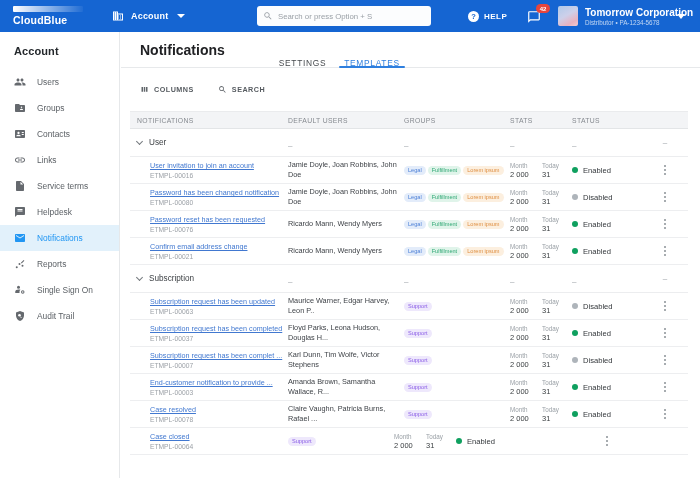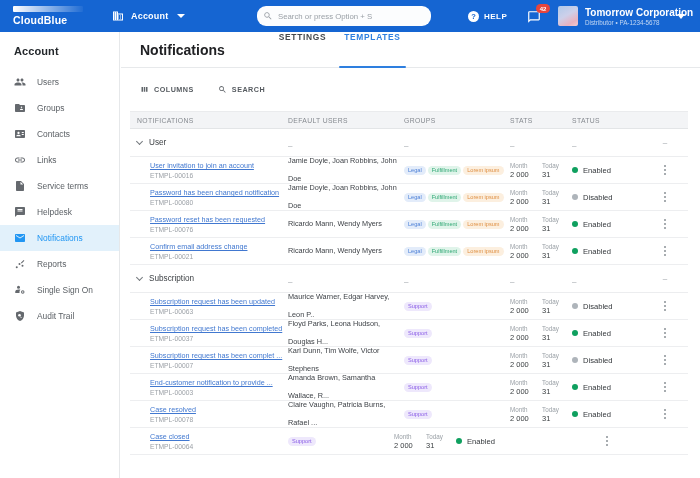--- a/index.html
+++ b/index.html
@@ -7,21 +7,21 @@
               font-family:"Liberation Sans","DejaVu Sans",sans-serif; }
 
   
   .topbar { position:absolute; left:0; top:0; width:700px; height:32px; background:#1565D2; }
   .logo { position:absolute; left:13px; top:6px; cursor:pointer; }
   .logo-strip { width:70px; height:6px; background:linear-gradient(90deg,#ffffff 0%,rgba(255,255,255,0.05) 100%); border-radius:1px; }
   .logo-text { color:#fff; font-size:10.5px; font-weight:bold; letter-spacing:.2px; margin-top:2px; }
   .nav-account { position:absolute; left:112px; top:0; height:32px; display:flex; align-items:center; gap:6px; color:#fff; cursor:pointer; }
   .nav-account .lbl { font-size:9px; font-weight:bold; letter-spacing:.2px; }
   .caret { width:0; height:0; border-left:4px solid transparent; border-right:4px solid transparent; border-top:4.5px solid #fff; margin-left:3px; }
-  .searchbox { position:absolute; left:257px; top:6px; width:174px; height:20px; background:#FCFDFE; border-radius:9px; display:flex; align-items:center; padding:0 6px; gap:5px; }
+  .searchbox { position:absolute; left:257px; top:6px; width:174px; height:20px; background:#FCFDFE; border-radius:3px; display:flex; align-items:center; padding:0 6px; gap:5px; }
   .searchbox input { border:none; outline:none; background:transparent; font-size:7.8px; color:#5F6368; width:140px; font-family:inherit; }
   .searchbox input::placeholder { color:#9AA0A6; }
   .help-btn { position:absolute; left:468px; top:0; height:32px; display:flex; align-items:center; gap:5px; cursor:pointer; }
   .q-circle { width:11px; height:11px; border-radius:50%; background:#fff; color:#1565D2; font-size:7.5px; font-weight:bold; display:flex; align-items:center; justify-content:center; }
   .help-lbl { color:#fff; font-size:8px; font-weight:bold; letter-spacing:.5px;text-align:center; }
   .notif-btn { position:absolute; left:527px; top:8px; width:24px; height:18px; cursor:pointer; }
   .notif-btn svg { width:14px; height:14px; margin-top:2px; }
   .badge { position:absolute; left:9px; top:-4px; min-width:14px; height:9px; background:#E8453C; border-radius:5px; color:#fff; font-size:6px; font-weight:bold; display:flex; align-items:center; justify-content:center; padding:0 2px; }
   .account-widget { position:absolute; left:558px; top:0; height:32px; display:flex; align-items:center; cursor:pointer; }
   .avatar { width:20px; height:20px; border-radius:2px; background:linear-gradient(150deg,#AFC9E9 0%,#CDD0EA 45%,#E9B2C0 78%,#F3CBD1 100%); }
@@ -39,21 +39,21 @@
   .sb-ic { width:12px; height:12px; color:#65696E; display:flex; }
   .sb-item.active .sb-ic { color:#2196F3; }
   .sb-ic svg { width:12px; height:12px; }
   .sb-label { font-size:8.4px; }
 
   
   .main { position:absolute; left:121px; top:32px; width:579px; height:446px; background:#fff; }
   .main-head { height:36px; border-bottom:1px solid #E7E9EB; display:flex; align-items:center; }
   .page-title { font-size:14px; font-weight:bold; color:#202124; margin-left:19px; }
   .tabs { display:flex; margin-left:45px; height:36px; }
-  .tab { display:flex; align-items:flex-start; padding:0 9px; font-size:8.4px; font-weight:bold; letter-spacing:.7px; color:#45494D; cursor:pointer; position:relative; }
+  .tab { display:flex; align-items:flex-end; padding:0 9px; font-size:8.4px; font-weight:normal; letter-spacing:.7px; color:#45494D; cursor:pointer; position:relative; }
   .tab.active { color:#2E7FDF; }
   .tab.active::after { content:""; position:absolute; left:4px; right:4px; bottom:0; height:2px; background:#2E7FDF; border-radius:1px; }
 
   .toolbar { height:43px; display:flex; align-items:center; padding-left:19px; gap:24px; }
   .tool-btn { display:flex; align-items:center; gap:5px; font-size:7.2px; font-weight:bold; letter-spacing:.5px; color:#565B60; cursor:pointer; }
   .tool-btn svg { width:9px; height:9px; }
 
   
   .table { margin:0 12px 0 9px; }
   .trow { display:flex; align-items:center; }
@@ -67,21 +67,21 @@
   .c6 { flex:1; display:flex; justify-content:center; }
   .grp-row { height:28px; border-bottom:1px solid #ECEDEF; cursor:pointer; }
   .grp-name-wrap { display:flex; align-items:center; gap:7px; }
   .chev { width:5px; height:5px; border-left:1.3px solid #74797E; border-bottom:1.3px solid #74797E; transform:rotate(-45deg); margin-top:-2px; }
   .grp-name { font-size:8.2px; color:#3A3E42; }
   .dash { font-size:8px; color:#9AA0A6; }
   .data-row { height:27px; border-bottom:1px solid #EDEEF0; }
   .name-wrap { padding-left:20px; }
   .name-link { font-size:7.2px; color:#4178D0; text-decoration:underline; white-space:nowrap; cursor:pointer; display:block; }
   .row-id { font-size:6.7px; color:#9CA1A7; margin-top:1.5px; }
-  .row-users { font-size:7.3px; color:#3F4348; line-height:18px; }
+  .row-users { font-size:7.3px; color:#3F4348; line-height:10px; }
   .chips { display:flex; align-items:center; }
   .chip { font-size:5.6px; padding:1.5px 4px; border-radius:6px; margin-right:2px; white-space:nowrap; }
   .stats-cell { display:flex; }
   .stat-b { width:32px; }
   .stat-b.today { width:24px; }
   .stat-lab { font-size:6.3px; color:#9AA0A6; }
   .stat-val { font-size:7.5px; color:#3C4043; margin-top:1px; }
   .status-cell { display:flex; align-items:center; gap:5px; }
   .status-dot { width:6px; height:6px; border-radius:50%; background:#0FA05F; }
   .status-label { font-size:7.6px; color:#33373B; }

